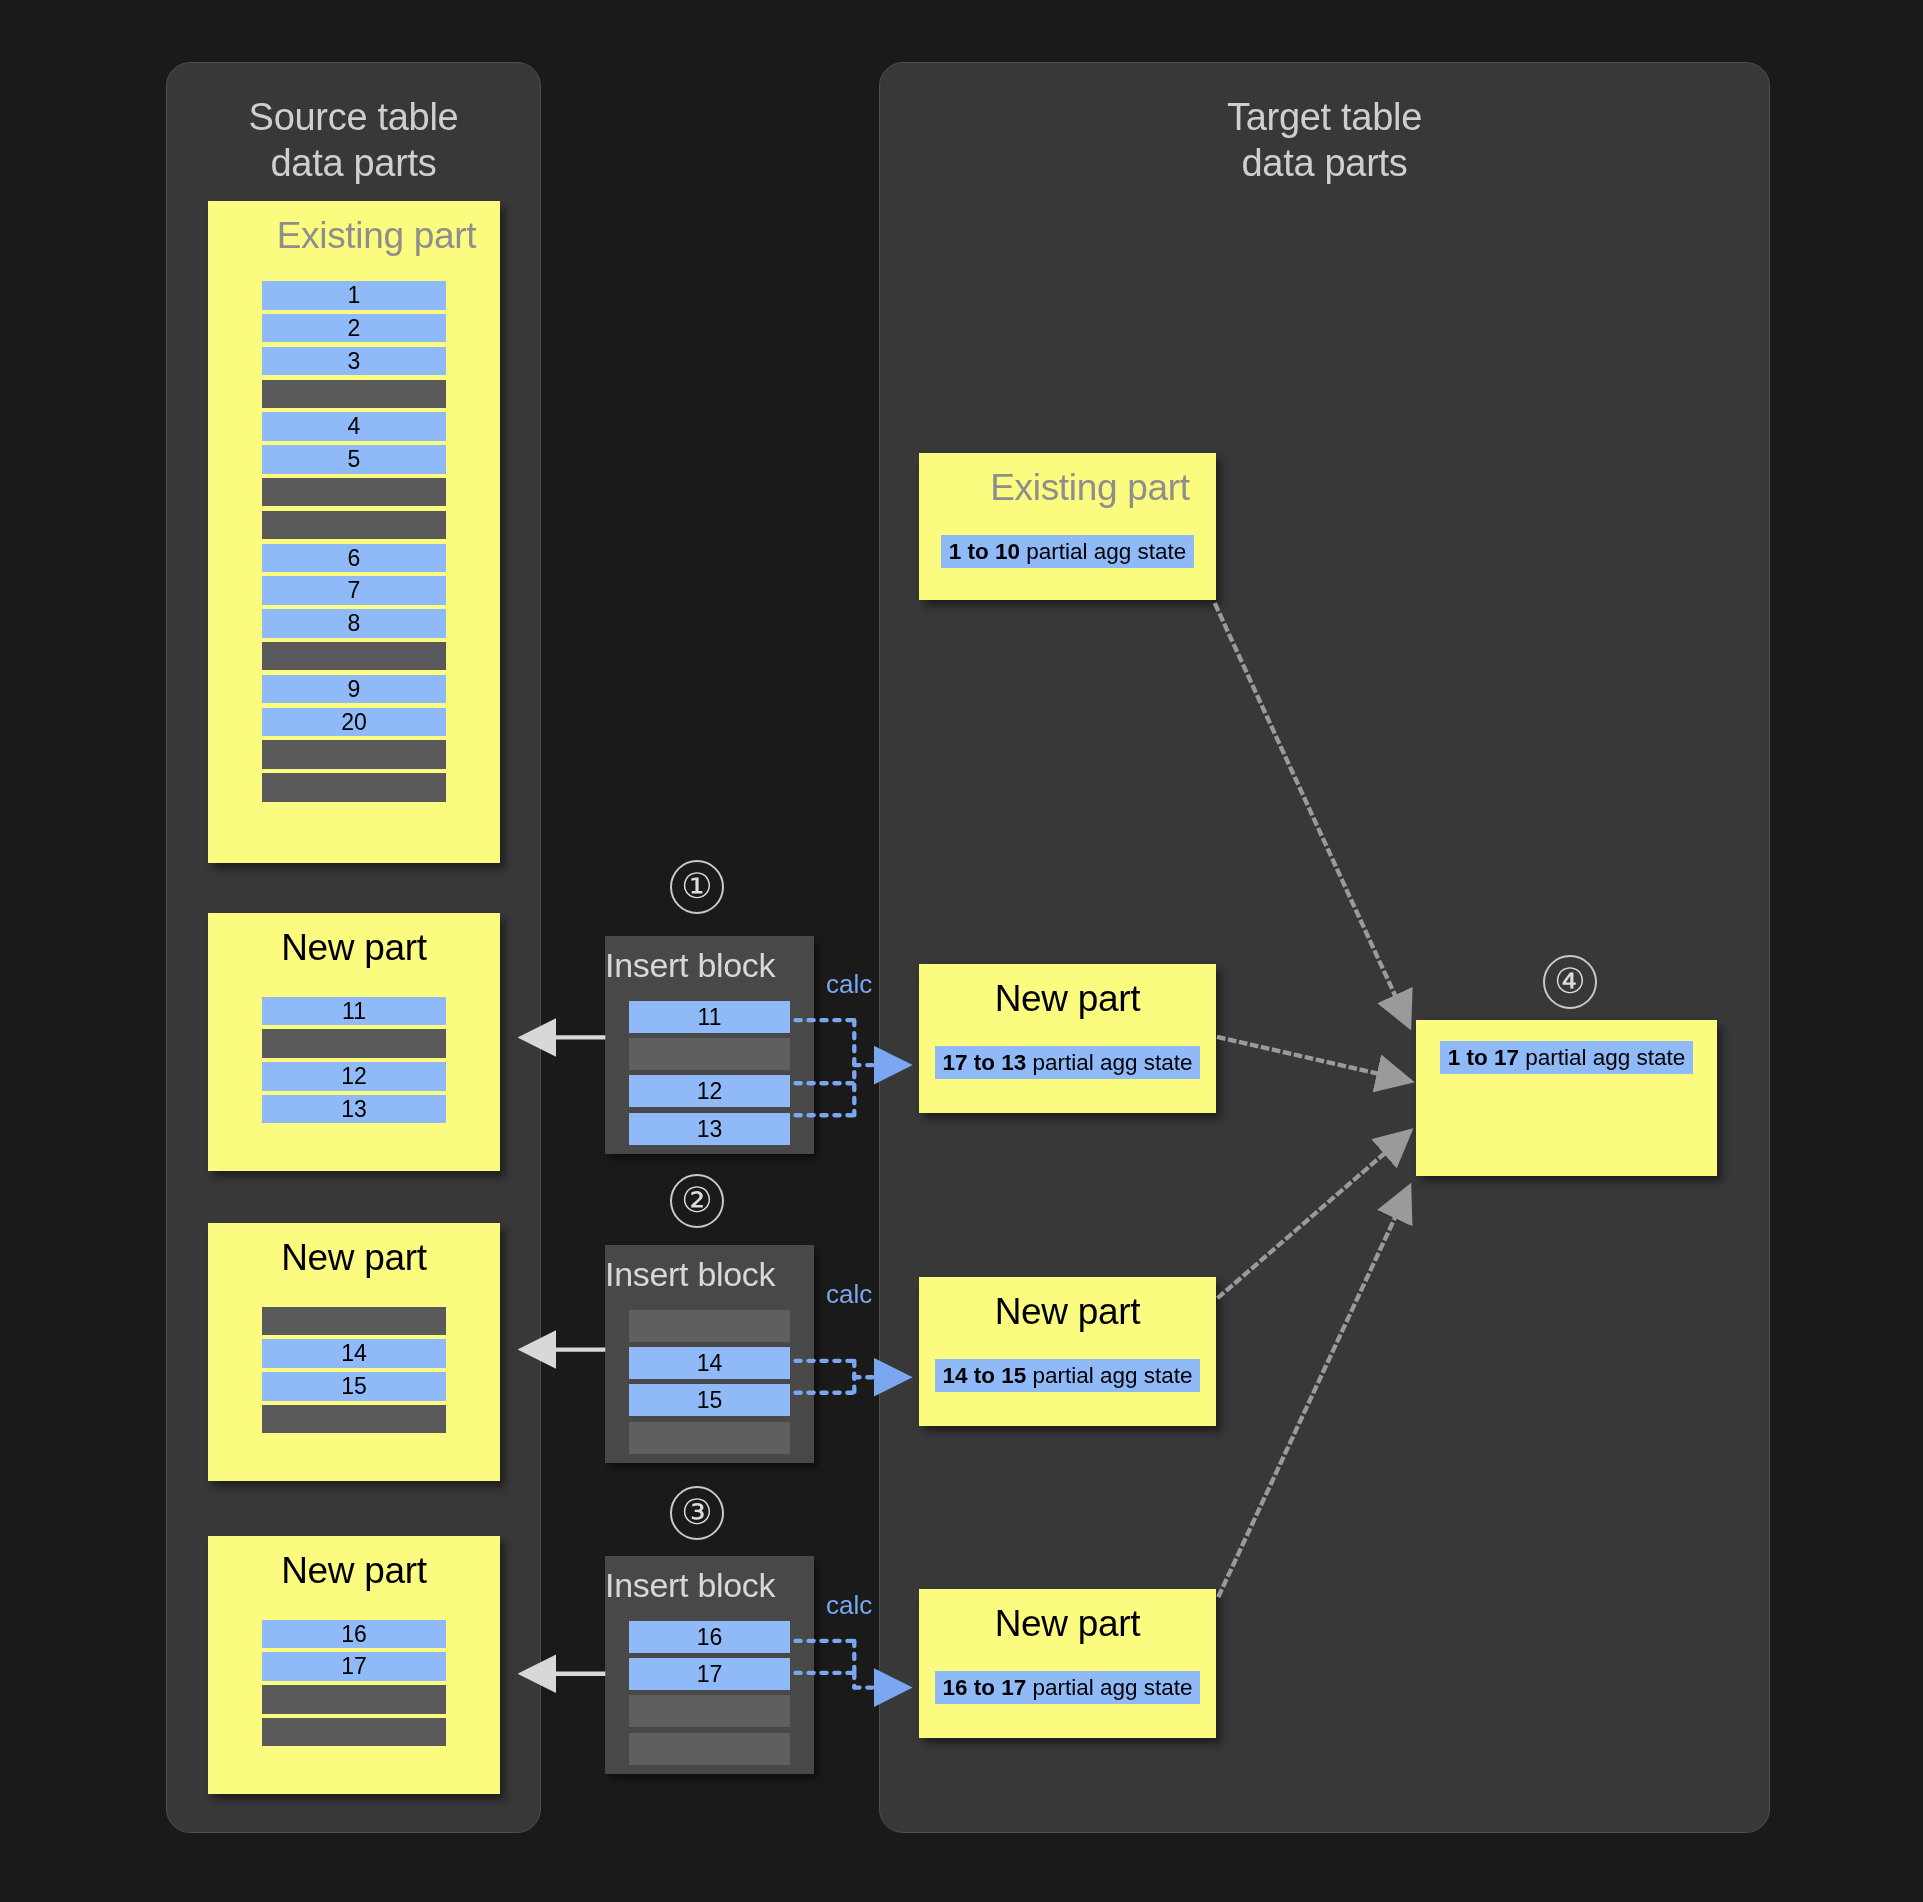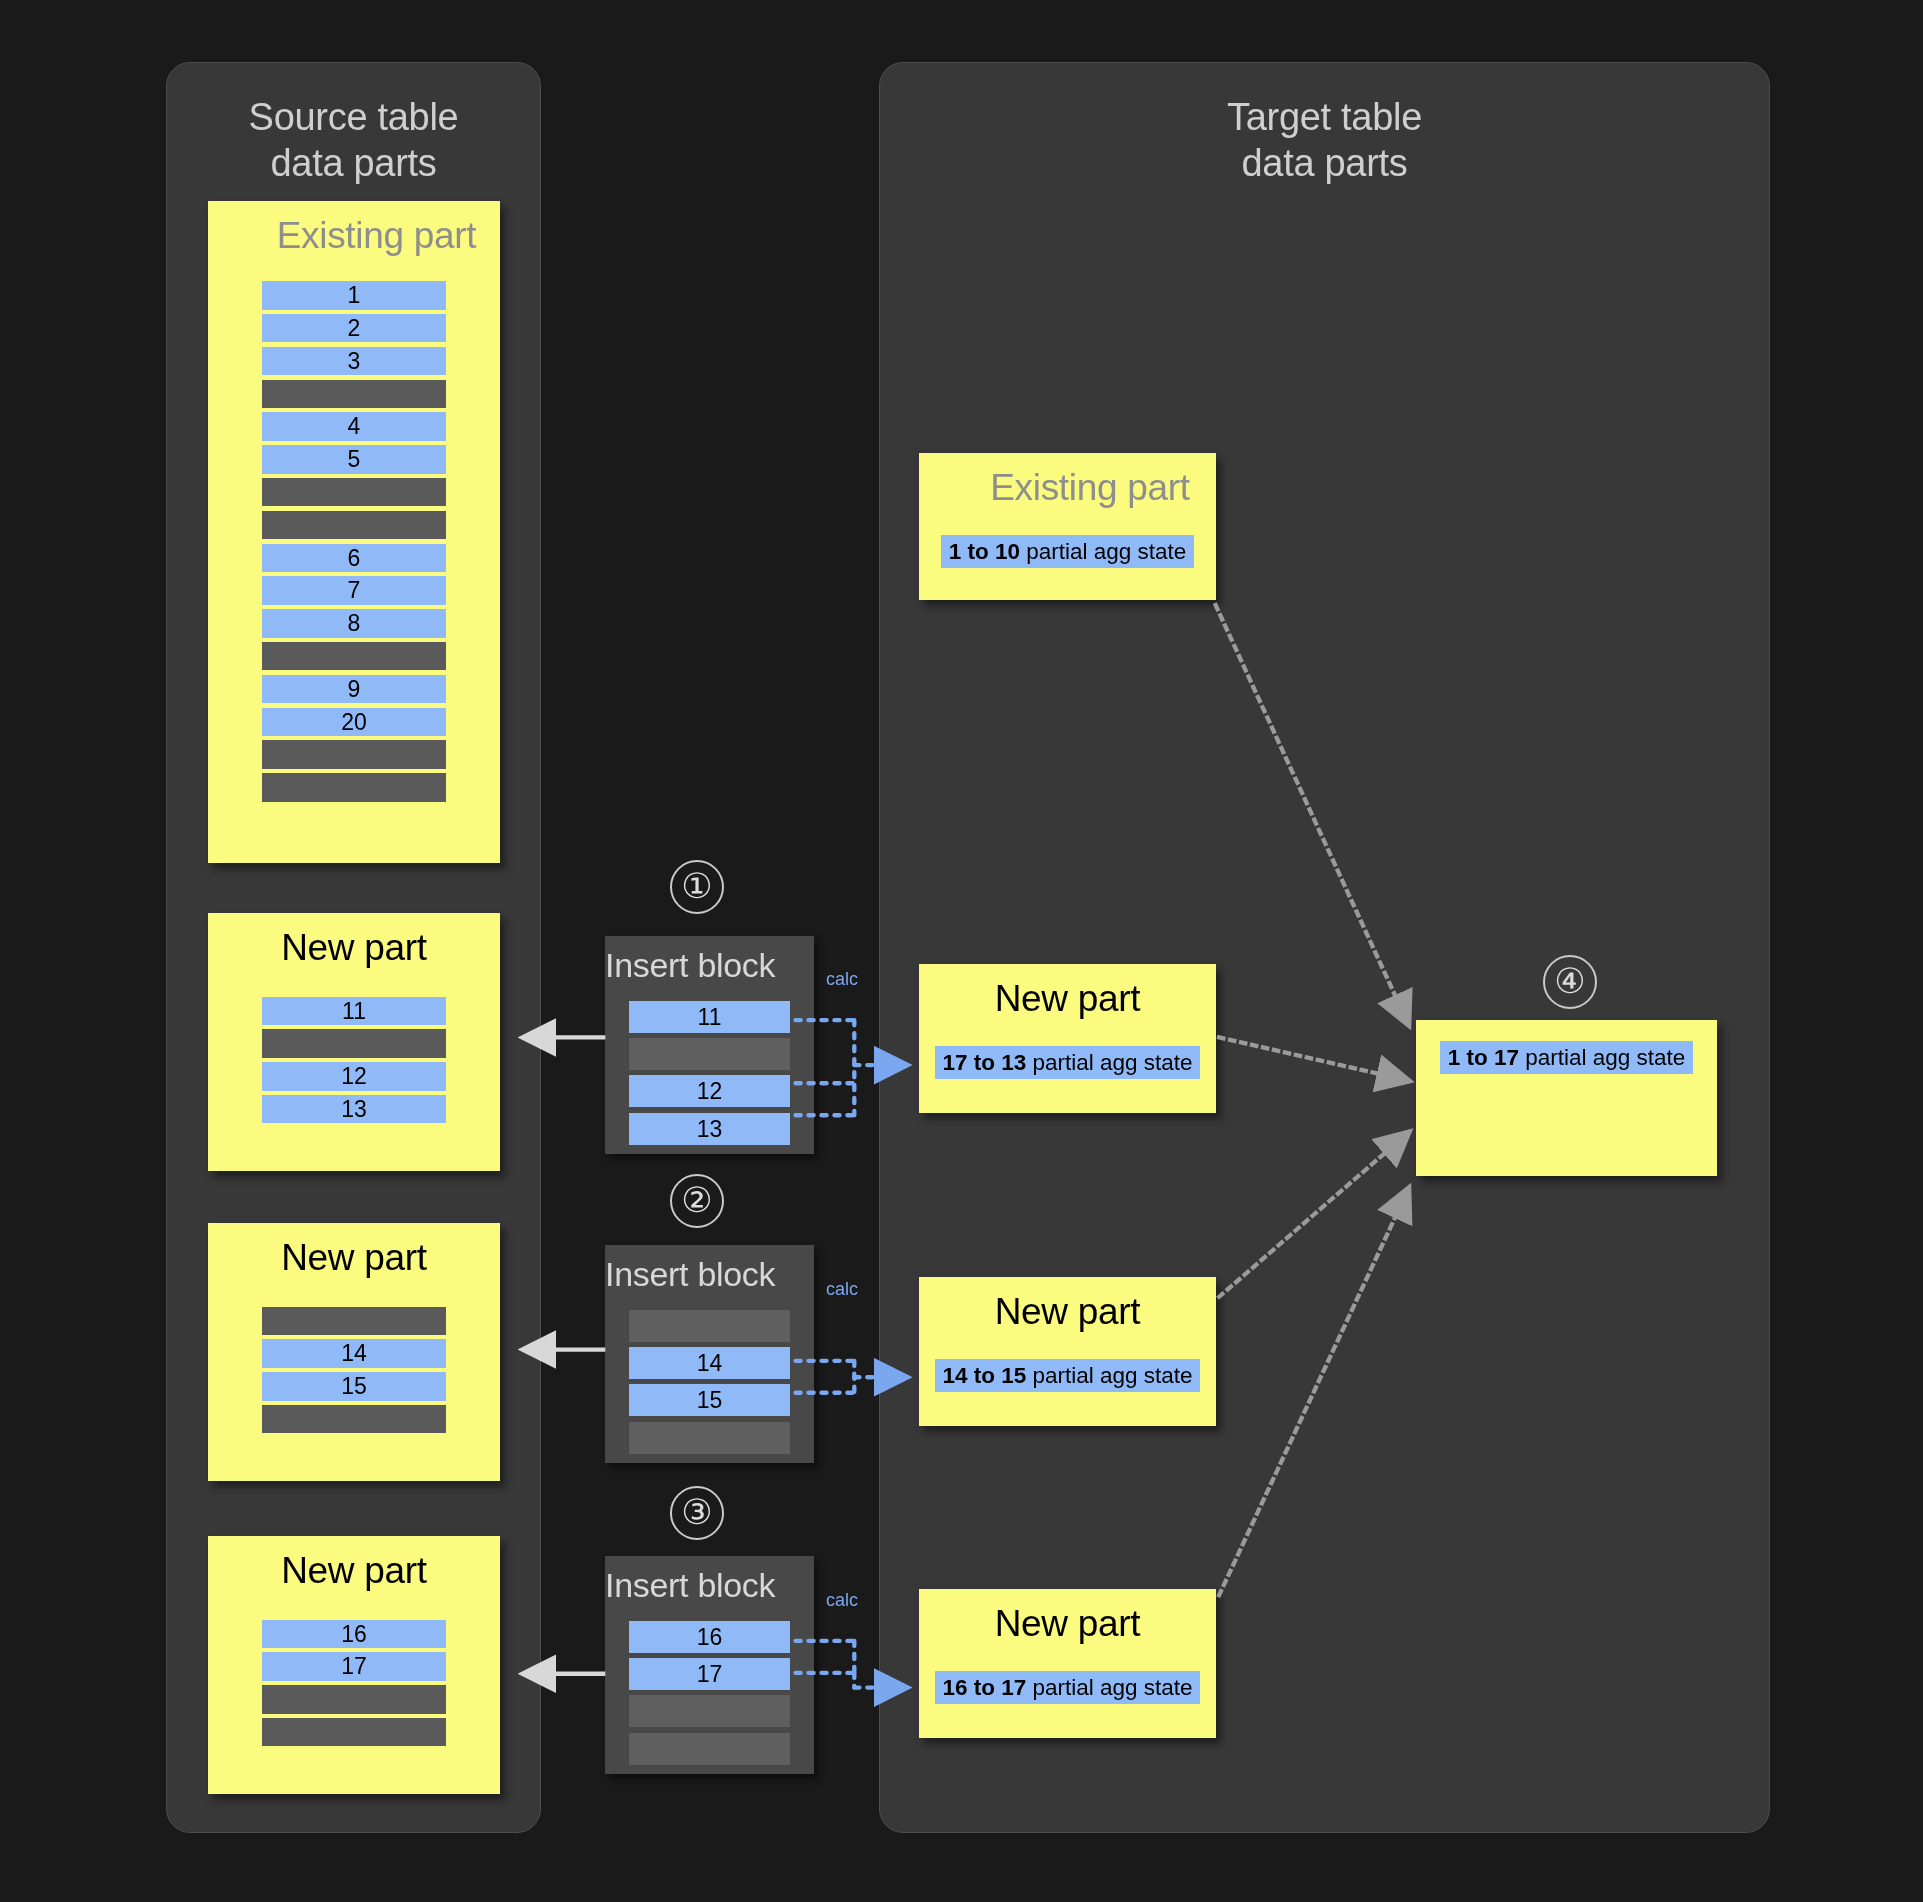--- a/index.html
+++ b/index.html
@@ -98,21 +98,21 @@
     padding: 0 7.8px;
     white-space: nowrap;
     margin-top: 12px;
   }
   .chip b { font-weight: bold; }
   .chip-wrap { text-align: center; }
 
   .calc-label {
     position: absolute;
     color: #7ba7f0;
-    font-size: 18px;
+    font-size: 26px;
   }
 
   svg.overlay {
     position: absolute; left: 0; top: 0;
     width: 1923px; height: 1902px;
     pointer-events: none;
   }
 </style>
 </head>
 <body>

